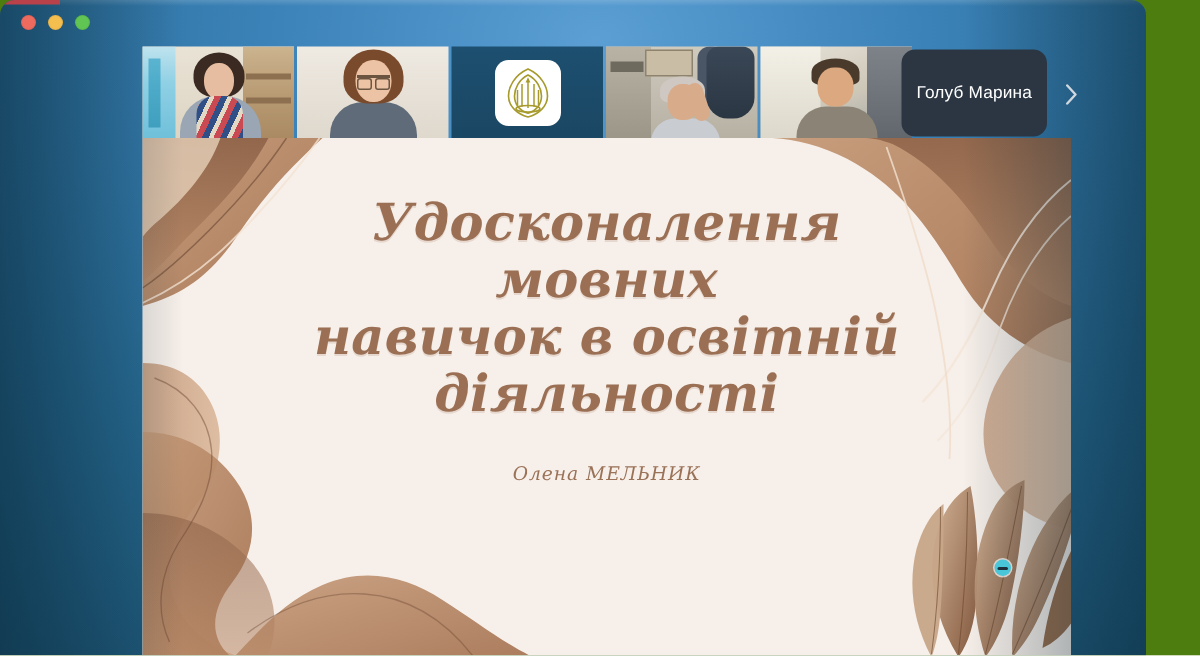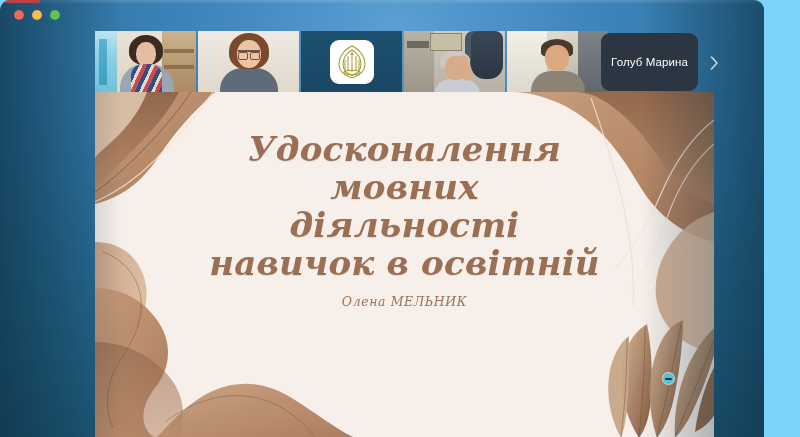--- a/index.html
+++ b/index.html
@@ -12,21 +12,21 @@
     height: 437px;
     overflow: hidden;
     font-family: "Liberation Sans", sans-serif;
   }
 
   #screen {
     position: relative;
     width: 800px;
     height: 437px;
     overflow: hidden;
-    background: #7dd3fc;
+    background: #4d7c0f;
   }
 
   
   #app-window {
     position: absolute;
     left: 0px;
     top: 0px;
     width: 764px;
     height: 437px;
     border-top-left-radius: 10px;
@@ -230,21 +230,21 @@
     font-family: "DejaVu Serif", serif;
     font-style: italic;
     font-weight: 700;
     font-size: 34px;
     line-height: 1.12;
     letter-spacing: .2px;
     text-shadow: 0 1px 0 rgba(154,111,84,.18);
   }
   #slide-title .ln { display:block; }
   #slide-author {
-    margin-top: 12px;
+    margin-top: 26px;
     color: #9a7258;
     font-family: "DejaVu Serif", serif;
     font-style: italic;
     font-size: 12.5px;
     letter-spacing: .6px;
   }
 
   
   #cursor-dot {
     position: absolute;
@@ -403,22 +403,22 @@
               <path d="M124 6 C112 40 96 80 80 116"></path>
               <path d="M32 18 C32 50 30 86 26 116"></path>
             </g>
           </g>
         </svg>
       </div>
 
       <div id="slide-content">
         <div id="slide-title">
           <span class="ln">Удосконалення мовних</span>
+          <span class="ln">навичок в освітній</span>
           <span class="ln">діяльності</span>
-          <span class="ln">навичок в освітній</span>
         </div>
         <div id="slide-author">Олена МЕЛЬНИК</div>
       </div>
 
       <div id="cursor-dot">
         <span class="x"></span>
       </div>
     </div>
 
   </div>

